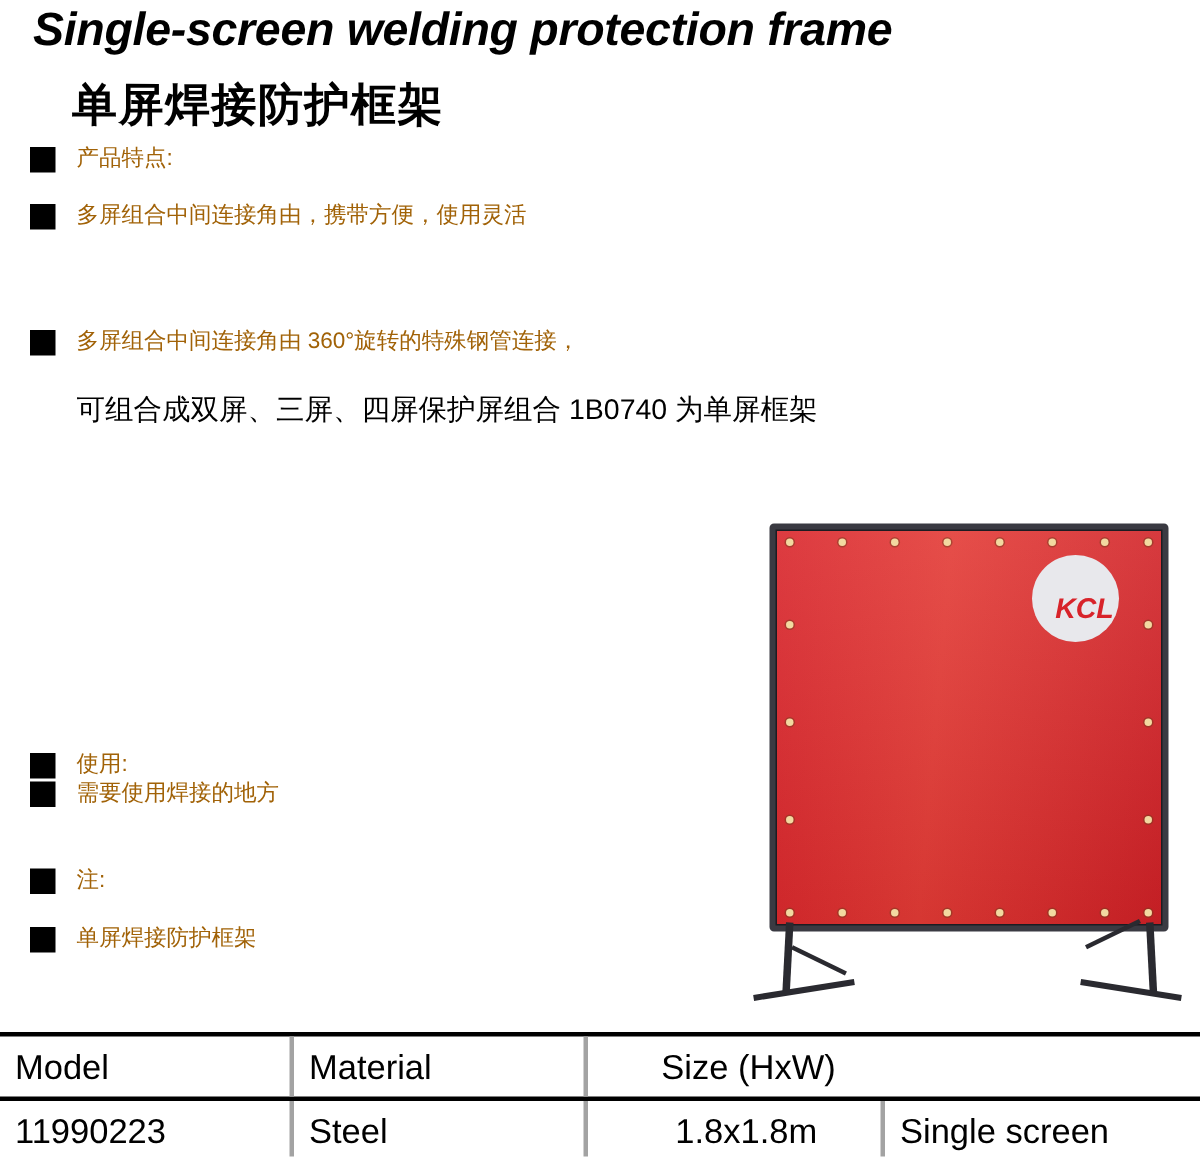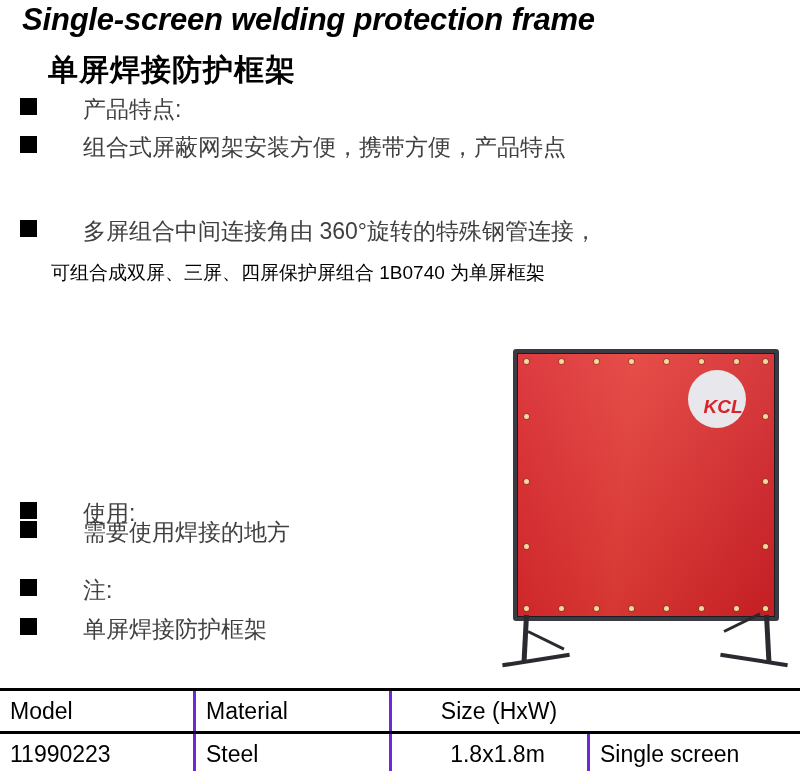--- a/index.html
+++ b/index.html
@@ -49,24 +49,23 @@
   }
   .sq {
     display: inline-block;
     width: 17px;
     height: 17px;
     background: #000000;
     margin-right: 14px;
     flex: 0 0 auto;
   }
   .btext {
-    font-size: 23px;
-    color: #404040;
+    font-size: 15px;
+    color: #a16207;
     line-height: 1;
-    margin-left: 32px;
   }
   .cont-text {
     position: absolute;
     font-size: 19px;
     color: #000000;
     white-space: nowrap;
   }
 
   
   .photo {
@@ -174,21 +173,21 @@
   .trow.head { height: 40px; }
   .trow.body { height: 40px; border-top: 3px solid #000; }
   .tcell {
     font-size: 23px;
     color: #000;
     padding-left: 10px;
     box-sizing: border-box;
     height: 100%;
     display: flex;
     align-items: center;
-    border-right: 3px solid #6d28d9;
+    border-right: 3px solid #a3a3a3;
   }
   .tcell:last-child { border-right: none; }
   .c1 { width: 196px; }
   .c2 { width: 196px; }
   .c3 { width: 198px; justify-content: center; padding-left: 16px; }
   .c4 { width: 210px; }
   .c3.body-size { justify-content: center; }
 </style>
 </head>
 <body>
@@ -198,21 +197,21 @@
   <div class="title-en">Single-screen welding protection frame</div>
   <div class="title-cn">单屏焊接防护框架</div>
 
   <div class="bullet-row" style="left:20px; top:98px;">
     <span class="sq"></span>
     <span class="btext">产品特点:</span>
   </div>
 
   <div class="bullet-row" style="left:20px; top:136px;">
     <span class="sq"></span>
-    <span class="btext">组合式屏蔽网架安装方便，携带方便，产品特点</span>
+    <span class="btext">多屏组合中间连接角由，携带方便，使用灵活</span>
   </div>
 
   <div class="bullet-row" style="left:20px; top:220px;">
     <span class="sq"></span>
     <span class="btext">多屏组合中间连接角由 360°旋转的特殊钢管连接，</span>
   </div>
   <div class="cont-text" style="left:51px; top:260px;">可组合成双屏、三屏、四屏保护屏组合 1B0740 为单屏框架</div>
 
   <div class="bullet-row" style="left:20px; top:502px;">
     <span class="sq"></span>

